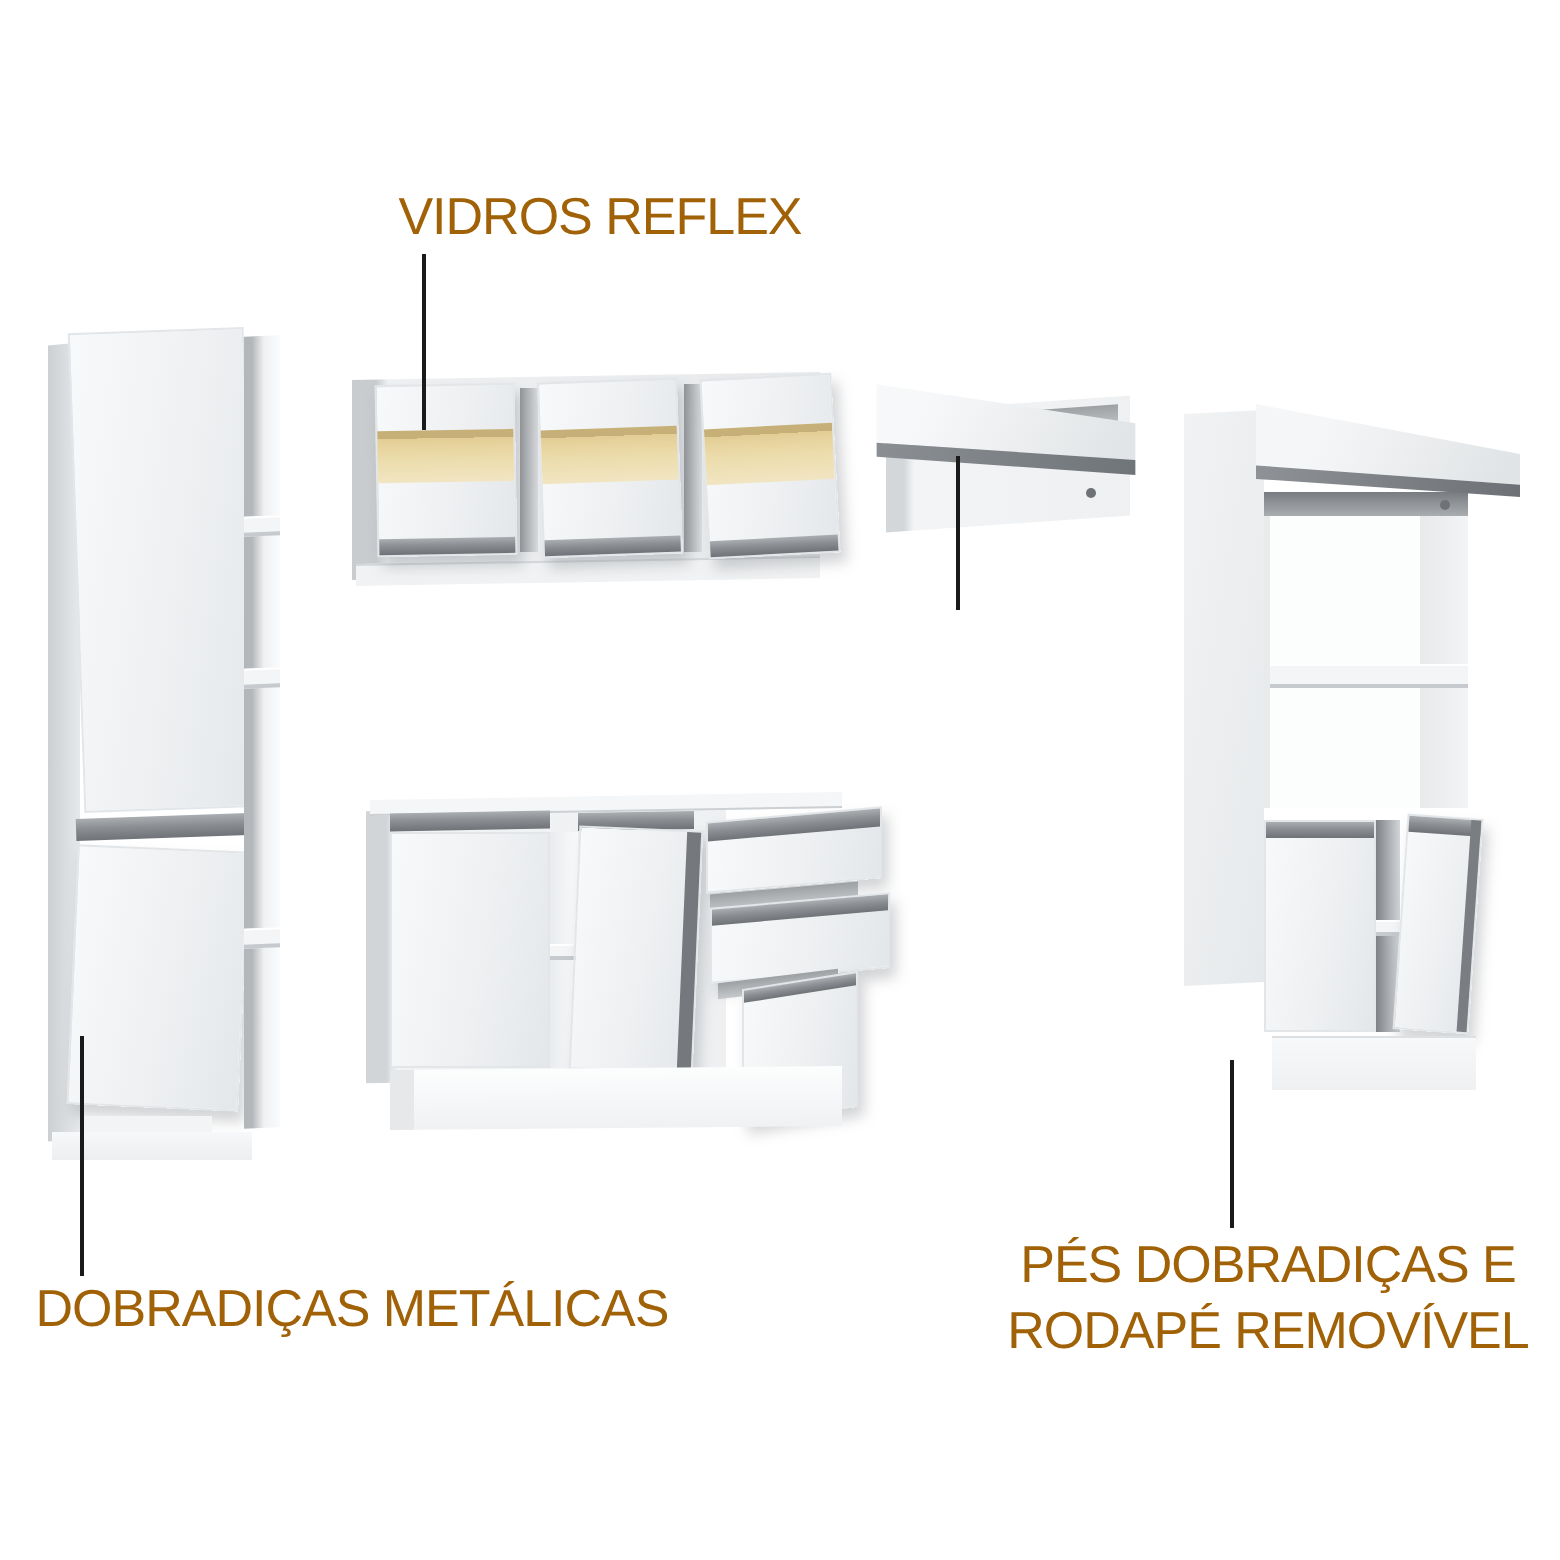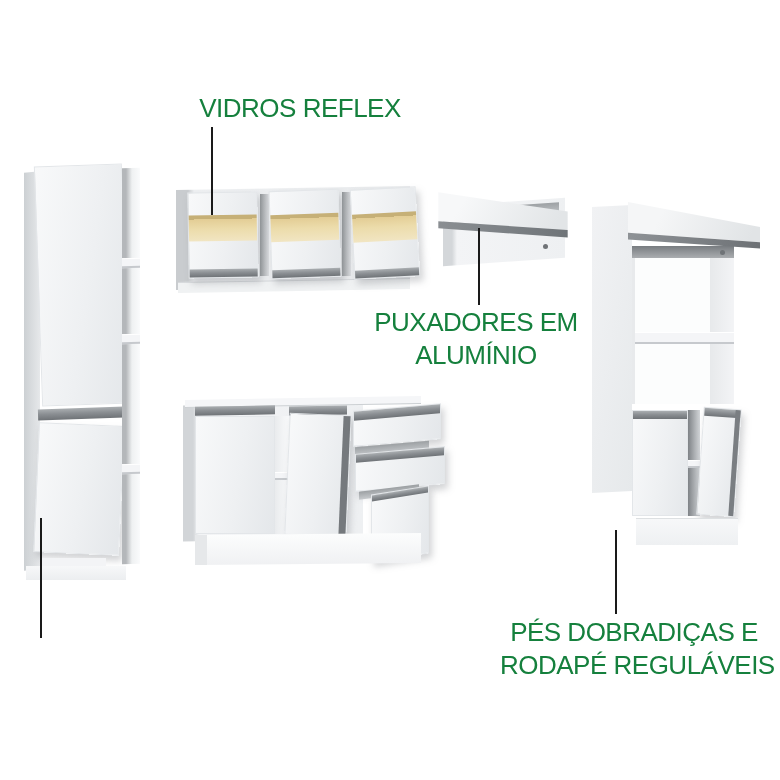--- a/index.html
+++ b/index.html
@@ -7,21 +7,21 @@
           font-family:"Liberation Sans",sans-serif;}
   .abs{position:absolute;}
   .panel{background:linear-gradient(100deg,#f8f9fa 0%,#eef0f2 55%,#e4e7ea 100%);
          border:1px solid #e3e6e9;box-sizing:border-box;}
   .handle{background:linear-gradient(to bottom,#aaaeb1 0%,#8b8f93 45%,#6f7377 100%);}
   .glass{background:linear-gradient(to bottom,#c6b077 0px,#c6b077 4px,#e3cd95 4px,#ecdcab 14px,#f1e5c2 100%);}
   .slot{background:linear-gradient(to right,#8f9396,#dadcdf);}
   .shelf{background:#f4f5f7;border-top:1px solid #ffffff;border-bottom:2px solid #c6c9cd;}
   .side{background:linear-gradient(to right,#ccd0d3,#e6e8ea);}
   .leader{width:2px;background:#1a1a1a;}
-  .label{font-size:26px;letter-spacing:-0.5px;color:#15803d;line-height:33px;
+  .label{font-size:26px;letter-spacing:-0.5px;color:#a16207;line-height:33px;
          text-align:center;white-space:nowrap;}
   .label span{display:block;}
   .doorshadow{box-shadow:3px 5px 7px rgba(125,130,136,0.35);}
 </style>
 </head>
 <body>
 
 <div id="canvas">
 
   <div class="abs" style="left:24px;top:160px;width:116px;height:424px;">
@@ -125,22 +125,21 @@
   </div>
 
   <div class="abs leader" style="left:211px;top:127px;height:88px;"></div>
   <div class="abs leader" style="left:478px;top:228px;height:77px;"></div>
   <div class="abs leader" style="left:40px;top:518px;height:120px;"></div>
   <div class="abs leader" style="left:615px;top:530px;height:84px;"></div>
 
   <div class="abs label" style="left:150px;top:92px;width:300px;">
     <span>VIDROS REFLEX</span>
   </div>
-  <div class="abs label" style="left:346px;top:306px;width:260px;">
-    <span>PUXADORES EM</span>
-    <span>ALUMÍNIO</span>
+  <div class="abs label" style="left:16px;top:638px;width:320px;">
+    <span>DOBRADIÇAS METÁLICAS</span>
   </div>
   <div class="abs label" style="left:500px;top:616px;width:268px;">
     <span>PÉS DOBRADIÇAS E</span>
-    <span>RODAPÉ REGULÁVEIS</span>
+    <span>RODAPÉ REMOVÍVEL</span>
   </div>
 
 </div>
 
 </body></html>

